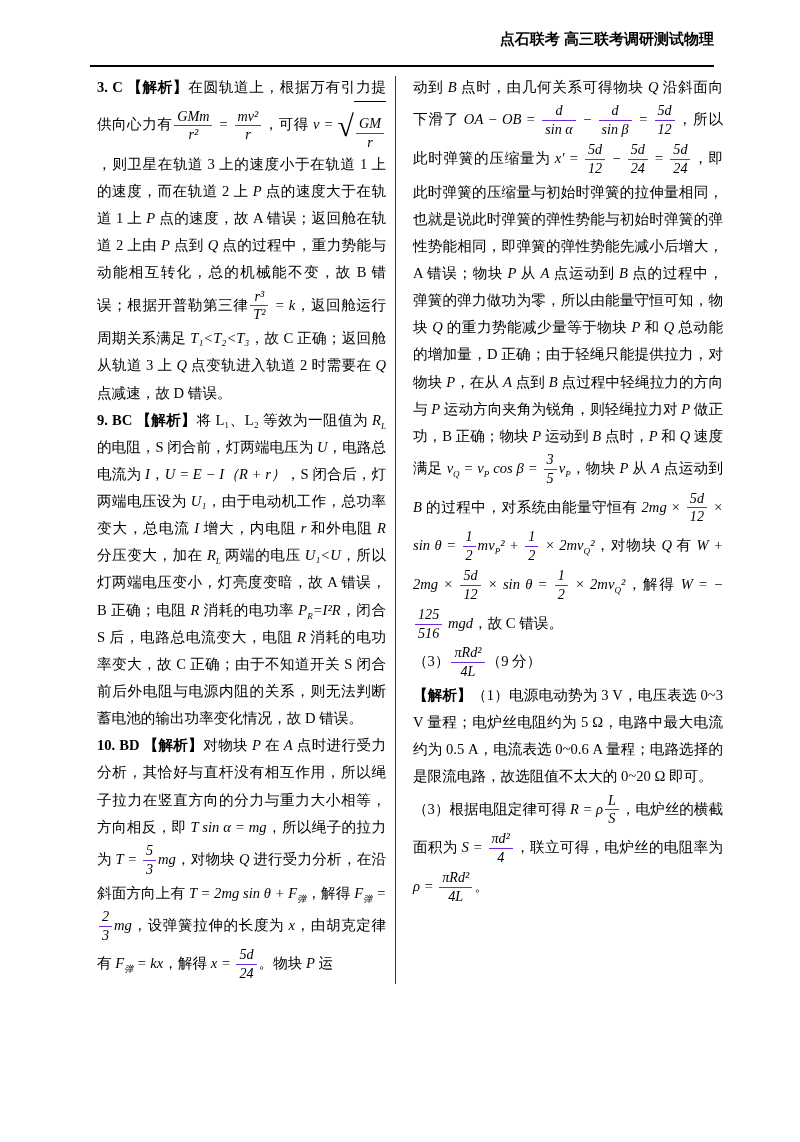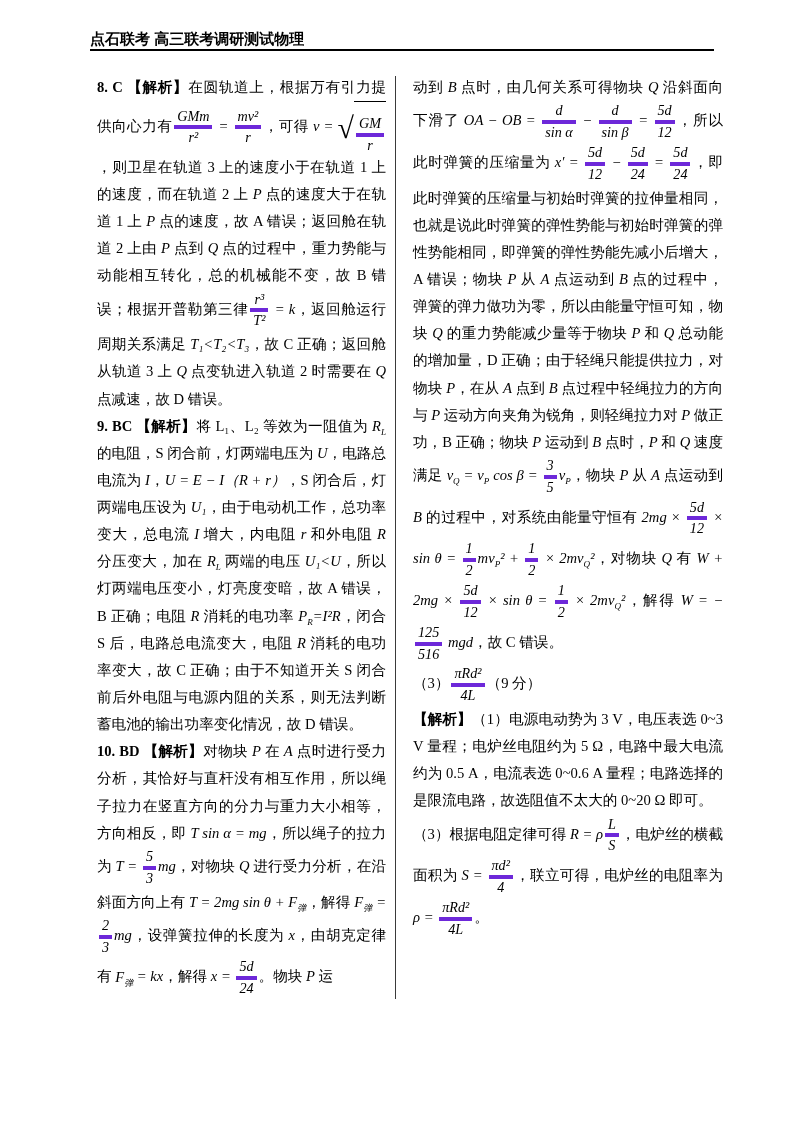--- a/index.html
+++ b/index.html
@@ -1,50 +1,50 @@
 <!DOCTYPE html>
 <html><head>
 <meta charset="utf-8">
 <style>
   html,body{margin:0;padding:0;background:#e8e8e8;}
   .page{position:relative;width:800px;height:1142px;background:#ffffff;overflow:hidden;
         font-family:"Liberation Serif","DejaVu Serif",serif;color:#000;}
   .header{position:absolute;left:90px;top:30px;width:624px;display:flex;
-          justify-content:flex-start;align-items:flex-end;
-          border-bottom:2px solid #000;padding-bottom:0;
+          justify-content:flex-end;align-items:flex-end;
+          border-bottom:2px solid #000;padding-bottom:16px;
           font-family:"Liberation Sans","DejaVu Sans",sans-serif;
           font-weight:bold;font-size:15px;}
   .content{position:absolute;left:97px;top:74px;display:flex;align-items:stretch;}
   .col{width:289px;font-size:14.6px;line-height:1.86;text-align:justify;}
   .col.right{width:310px;}
   .divider{width:1px;background:#3a3a3a;margin:2px 17px 0 9px;}
   .para{margin:0;}
   .bold{font-weight:bold;}
   .var{font-style:italic;font-family:"Liberation Serif","DejaVu Serif",serif;}
   sub{font-size:0.62em;line-height:0;}
   .frac{display:inline-block;vertical-align:middle;text-align:center;line-height:1.12;
         font-style:italic;margin:2px 2px;font-size:0.97em;}
-  .frac .num{display:block;padding:0 3px 1px;border-bottom:4px solid #6d28d9;}
+  .frac .num{display:block;padding:0 3px 1px;border-bottom:1px solid #6d28d9;}
   .frac .den{display:block;padding:1px 3px 0;}
   .sqrt{display:inline-flex;align-items:center;vertical-align:middle;font-style:italic;}
   .rad{font-style:normal;font-size:2.05em;line-height:0.85;}
   .radicand{border-top:1.5px solid #000;padding:14px 2px 0;}
   .radicand .frac{margin:0;vertical-align:middle;}
 </style>
 </head>
 <body>
 
 <div class="page">
   <div class="header">
     <span>点石联考 高三联考调研测试</span>
     <span>物理</span>
   </div>
   <div class="content">
     <div class="col">
-        <p class="para"><span class="bold">8. C 【解析】</span><span>在圆轨道上，根据万有引力提供向心力有</span><span class="frac"><span class="num">GMm</span><span class="den">r²</span></span><span class="var"> = </span><span class="frac"><span class="num">mv²</span><span class="den">r</span></span><span>，可得 </span><span class="var">v = </span><span class="sqrt">
+        <p class="para"><span class="bold">3. C 【解析】</span><span>在圆轨道上，根据万有引力提供向心力有</span><span class="frac"><span class="num">GMm</span><span class="den">r²</span></span><span class="var"> = </span><span class="frac"><span class="num">mv²</span><span class="den">r</span></span><span>，可得 </span><span class="var">v = </span><span class="sqrt">
             <span class="rad">√</span>
             <span class="radicand"><span class="frac"><span class="num">GM</span><span class="den">r</span></span></span>
           </span><span>，则卫星在轨道 3 上的速度小于在轨道 1 上的速度，而在轨道 2 上 </span><span class="var">P</span><span> 点的速度大于在轨道 1 上 </span><span class="var">P</span><span> 点的速度，故 A 错误；返回舱在轨道 2 上由 </span><span class="var">P</span><span> 点到 </span><span class="var">Q</span><span> 点的过程中，重力势能与动能相互转化，总的机械能不变，故 B 错误；根据开普勒第三律</span><span class="frac"><span class="num">r³</span><span class="den">T²</span></span><span class="var"> = k</span><span>，返回舱运行周期关系满足 </span><span class="var">T₁&lt;T₂&lt;T₃</span><span>，故 C 正确；返回舱从轨道 3 上 </span><span class="var">Q</span><span> 点变轨进入轨道 2 时需要在 </span><span class="var">Q</span><span> 点减速，故 D 错误。</span></p>
         <p class="para"><span class="bold">9. BC 【解析】</span><span>将 L₁、L₂ 等效为一阻值为 </span><span class="var">R<sub>L</sub></span><span> 的电阻，S 闭合前，灯两端电压为 </span><span class="var">U</span><span>，电路总电流为 </span><span class="var">I</span><span>，</span><span class="var">U = E − I（R + r）</span><span>，S 闭合后，灯两端电压设为 </span><span class="var">U₁</span><span>，由于电动机工作，总功率变大，总电流 </span><span class="var">I</span><span> 增大，内电阻 </span><span class="var">r</span><span> 和外电阻 </span><span class="var">R</span><span> 分压变大，加在 </span><span class="var">R<sub>L</sub></span><span> 两端的电压 </span><span class="var">U₁&lt;U</span><span>，所以灯两端电压变小，灯亮度变暗，故 A 错误，B 正确；电阻 </span><span class="var">R</span><span> 消耗的电功率 </span><span class="var">P<sub>R</sub></span><span class="var">=I²R</span><span>，闭合 S 后，电路总电流变大，电阻 </span><span class="var">R</span><span> 消耗的电功率变大，故 C 正确；由于不知道开关 S 闭合前后外电阻与电源内阻的关系，则无法判断蓄电池的输出功率变化情况，故 D 错误。</span></p>
         <p class="para"><span class="bold">10. BD 【解析】</span><span>对物块 </span><span class="var">P</span><span> 在 </span><span class="var">A</span><span> 点时进行受力分析，其恰好与直杆没有相互作用，所以绳子拉力在竖直方向的分力与重力大小相等，方向相反，即 </span><span class="var">T sin α = mg</span><span>，所以绳子的拉力为 </span><span class="var">T = </span><span class="frac"><span class="num">5</span><span class="den">3</span></span><span class="var">mg</span><span>，对物块 </span><span class="var">Q</span><span> 进行受力分析，在沿斜面方向上有 </span><span class="var">T = 2mg sin θ + </span><span class="var">F<sub>弹</sub></span><span>，解得 </span><span class="var">F<sub>弹</sub></span><span class="var"> = </span><span class="frac"><span class="num">2</span><span class="den">3</span></span><span class="var">mg</span><span>，设弹簧拉伸的长度为 </span><span class="var">x</span><span>，由胡克定律有 </span><span class="var">F<sub>弹</sub></span><span class="var"> = kx</span><span>，解得 </span><span class="var">x = </span><span class="frac"><span class="num">5d</span><span class="den">24</span></span><span>。物块 </span><span class="var">P</span><span> 运</span></p>
       </div>
     <div class="divider"></div>
     <div class="col right">
         <p class="para"><span>动到 </span><span class="var">B</span><span> 点时，由几何关系可得物块 </span><span class="var">Q</span><span> 沿斜面向下滑了 </span><span class="var">OA − OB = </span><span class="frac"><span class="num">d</span><span class="den">sin α</span></span><span class="var"> − </span><span class="frac"><span class="num">d</span><span class="den">sin β</span></span><span class="var"> = </span><span class="frac"><span class="num">5d</span><span class="den">12</span></span><span>，所以此时弹簧的压缩量为 </span><span class="var">x′ = </span><span class="frac"><span class="num">5d</span><span class="den">12</span></span><span class="var"> − </span><span class="frac"><span class="num">5d</span><span class="den">24</span></span><span class="var"> = </span><span class="frac"><span class="num">5d</span><span class="den">24</span></span><span>，即此时弹簧的压缩量与初始时弹簧的拉伸量相同，也就是说此时弹簧的弹性势能与初始时弹簧的弹性势能相同，即弹簧的弹性势能先减小后增大，A 错误；物块 </span><span class="var">P</span><span> 从 </span><span class="var">A</span><span> 点运动到 </span><span class="var">B</span><span> 点的过程中，弹簧的弹力做功为零，所以由能量守恒可知，物块 </span><span class="var">Q</span><span> 的重力势能减少量等于物块 </span><span class="var">P</span><span> 和 </span><span class="var">Q</span><span> 总动能的增加量，D 正确；由于轻绳只能提供拉力，对物块 </span><span class="var">P</span><span>，在从 </span><span class="var">A</span><span> 点到 </span><span class="var">B</span><span> 点过程中轻绳拉力的方向与 </span><span class="var">P</span><span> 运动方向夹角为锐角，则轻绳拉力对 </span><span class="var">P</span><span> 做正功，B 正确；物块 </span><span class="var">P</span><span> 运动到 </span><span class="var">B</span><span> 点时，</span><span class="var">P</span><span> 和 </span><span class="var">Q</span><span> 速度满足 </span><span class="var">v<sub>Q</sub></span><span class="var"> = </span><span class="var">v<sub>P</sub></span><span class="var"> cos β = </span><span class="frac"><span class="num">3</span><span class="den">5</span></span><span class="var">v<sub>P</sub></span><span>，物块 </span><span class="var">P</span><span> 从 </span><span class="var">A</span><span> 点运动到 </span><span class="var">B</span><span> 的过程中，对系统由能量守恒有 </span><span class="var">2mg × </span><span class="frac"><span class="num">5d</span><span class="den">12</span></span><span class="var"> × sin θ = </span><span class="frac"><span class="num">1</span><span class="den">2</span></span><span class="var">m</span><span class="var">v<sub>P</sub></span><span class="var">² + </span><span class="frac"><span class="num">1</span><span class="den">2</span></span><span class="var"> × 2m</span><span class="var">v<sub>Q</sub></span><span class="var">²</span><span>，对物块 </span><span class="var">Q</span><span> 有 </span><span class="var">W + 2mg × </span><span class="frac"><span class="num">5d</span><span class="den">12</span></span><span class="var"> × sin θ = </span><span class="frac"><span class="num">1</span><span class="den">2</span></span><span class="var"> × 2m</span><span class="var">v<sub>Q</sub></span><span class="var">²</span><span>，解得 </span><span class="var">W = −</span><span class="frac"><span class="num">125</span><span class="den">516</span></span><span class="var"> mgd</span><span>，故 C 错误。</span></p>
         <p class="para"><span>（3）</span><span class="frac"><span class="num">πRd²</span><span class="den">4L</span></span><span>（9 分）</span></p>

